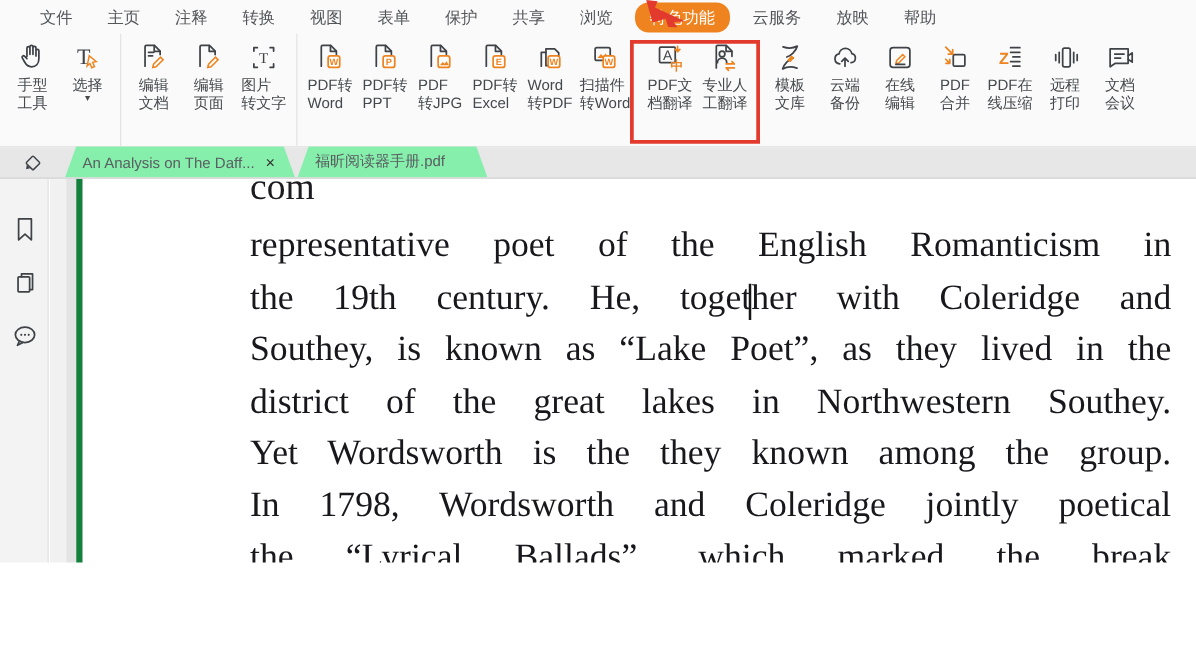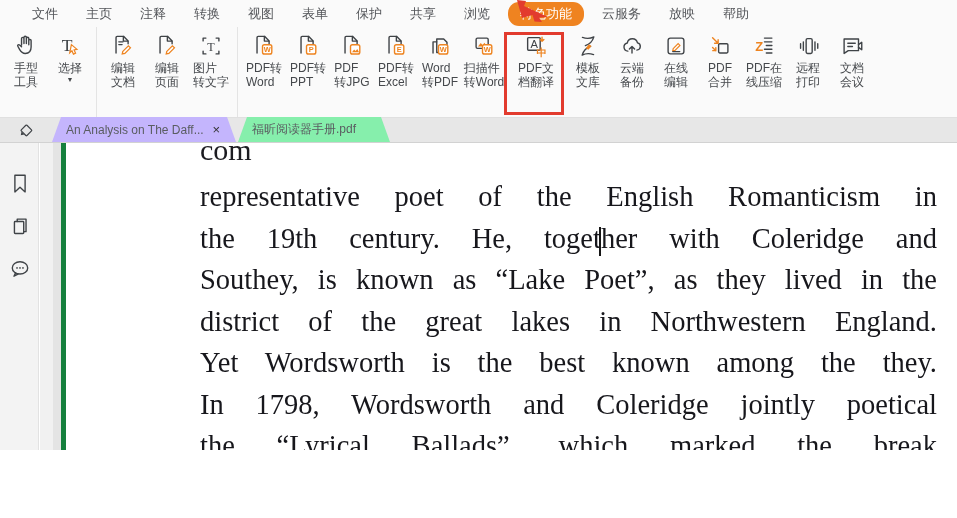--- a/index.html
+++ b/index.html
@@ -29,21 +29,21 @@
   
   .red-arrow { position:absolute; left:512px; top:0; width:40px; height:22px; z-index:50; pointer-events:none; }
 
   
   .tabbar { position:absolute; left:0; top:118px; width:957px; height:25px; background:#e7e7e7;
             border-bottom:1px solid #d2d2d2; display:flex; align-items:flex-end; }
   .tab-tools { width:52px; height:25px; display:flex; align-items:center; justify-content:center; }
   .tab-tools svg { width:22px; height:22px; }
   .tab { height:25px; display:flex; align-items:center; font-size:12px; color:#5a5d61;
          padding:0 14px; position:relative; white-space:nowrap; }
-  .tab.active { background:#c4b5fd; width:184px; clip-path:polygon(9px 0, calc(100% - 9px) 0, 100% 100%, 0 100%); }
+  .tab.active { background:#86efac; width:184px; clip-path:polygon(9px 0, calc(100% - 9px) 0, 100% 100%, 0 100%); }
   .tab.inactive { background:#86efac; width:152px; clip-path:polygon(9px 0, calc(100% - 9px) 0, 100% 100%, 0 100%);
                   margin-left:2px; color:#5a5d61; }
   .tab .close { margin-left:auto; font-size:13px; color:#333; padding:0 2px; cursor:default; }
 
   
   .main { position:absolute; left:0; top:143px; width:957px; height:375px; overflow:hidden; }
   .side-panel { position:absolute; left:0; top:0; width:39px; height:375px; background:#f3f3f3; border-right:1px solid #e2e2e2; }
   .side-btn { position:absolute; left:7px; width:26px; height:26px; }
   .side-btn svg { width:26px; height:26px; }
   .gutter-a { position:absolute; left:40px; top:0; width:13px; height:375px; background:#f1f1f1; }
@@ -243,20 +243,35 @@
               <text x="8" y="16.5" font-size="12" fill="#3f4347" font-family="Liberation Sans,sans-serif">A</text>
               <path fill="none" stroke="#ee8420" stroke-width="1.5" stroke-linecap="round" stroke-linejoin="round" d="M20.5 4.5v4.5 M20.5 9l-2-2 M20.5 9l2-2"></path>
               <text x="14.5" y="24.5" font-size="11" font-weight="bold" fill="#ee8420" font-family="DejaVu Sans,sans-serif">中</text>
             </svg>
           </span>
           <div class="tb-label">
             <div>PDF文</div>
             <div>档翻译</div>
           </div>
         </div>
+        <div class="tb-item">
+          <span class="tb-icon">
+            <svg viewBox="0 0 28 28">
+              <path fill="none" stroke="#3f4347" stroke-width="1.5" stroke-linecap="round" stroke-linejoin="round" d="M6.5 23V4.8a1.2 1.2 0 0 1 1.2-1.2h7.4l4.9 4.9V13"></path>
+              <path fill="none" stroke="#3f4347" stroke-width="1.5" stroke-linecap="round" stroke-linejoin="round" d="M14.9 3.8v4.9h4.9"></path>
+              <circle cx="11.5" cy="11" r="2.4" fill="none" stroke="#3f4347" stroke-width="1.5" stroke-linecap="round" stroke-linejoin="round"></circle>
+              <path fill="none" stroke="#3f4347" stroke-width="1.5" stroke-linecap="round" stroke-linejoin="round" d="M7.5 18.5c0-2.3 1.8-4 4-4s4 1.7 4 4"></path>
+              <path fill="none" stroke="#ee8420" stroke-width="1.5" stroke-linecap="round" stroke-linejoin="round" d="M15 19.5h7l-2-2 M22 23h-7l2 2"></path>
+            </svg>
+          </span>
+          <div class="tb-label">
+            <div>专业人</div>
+            <div>工翻译</div>
+          </div>
+        </div>
       </div>
       <div class="tb-group">
         <div class="tb-item">
           <span class="tb-icon">
             <svg viewBox="0 0 28 28">
               <path fill="none" stroke="#3f4347" stroke-width="1.5" stroke-linecap="round" stroke-linejoin="round" d="M8 4.8c4.6 1.6 9.2 1 12.3-.6-1.4 4.6-5.5 8.3-9.1 9.4"></path>
               <path fill="none" stroke="#3f4347" stroke-width="1.5" stroke-linecap="round" stroke-linejoin="round" d="M20 23.2c-4.6-1.6-9.2-1-12.3.6 1.4-4.6 5.5-8.3 9.1-9.4"></path>
               <path d="M11.6 16.4l3.4-4.2 2.8 1.7-3.4 4.2z" fill="#ee8420"></path>
             </svg>
           </span>
@@ -378,22 +393,22 @@
             </svg></span></div>
       </div>
     <div class="gutter-a"></div>
     <div class="gutter-b"></div>
     <div class="page">
       <div class="doc-fragment">com</div>
       <div class="doc-text" id="doctext">
           <div class="doc-line">representative poet of the English Romanticism in</div>
           <div class="doc-line">the 19th century. He, together with Coleridge and</div>
           <div class="doc-line">Southey, is known as “Lake Poet”, as they lived in the</div>
-          <div class="doc-line">district of the great lakes in Northwestern England.</div>
-          <div class="doc-line">Yet Wordsworth is the best known among the they.</div>
+          <div class="doc-line">district of the great lakes in Northwestern Southey.</div>
+          <div class="doc-line">Yet Wordsworth is the they known among the group.</div>
           <div class="doc-line">In 1798, Wordsworth and Coleridge jointly poetical</div>
           <div class="doc-line">the “Lyrical Ballads”, which marked the break</div>
           <div class="doc-line">with the conventional poetical tradition of the 18th</div>
         </div>
       <div class="caret"></div>
     </div>
   </div>
 </div>
 
 </body></html>

